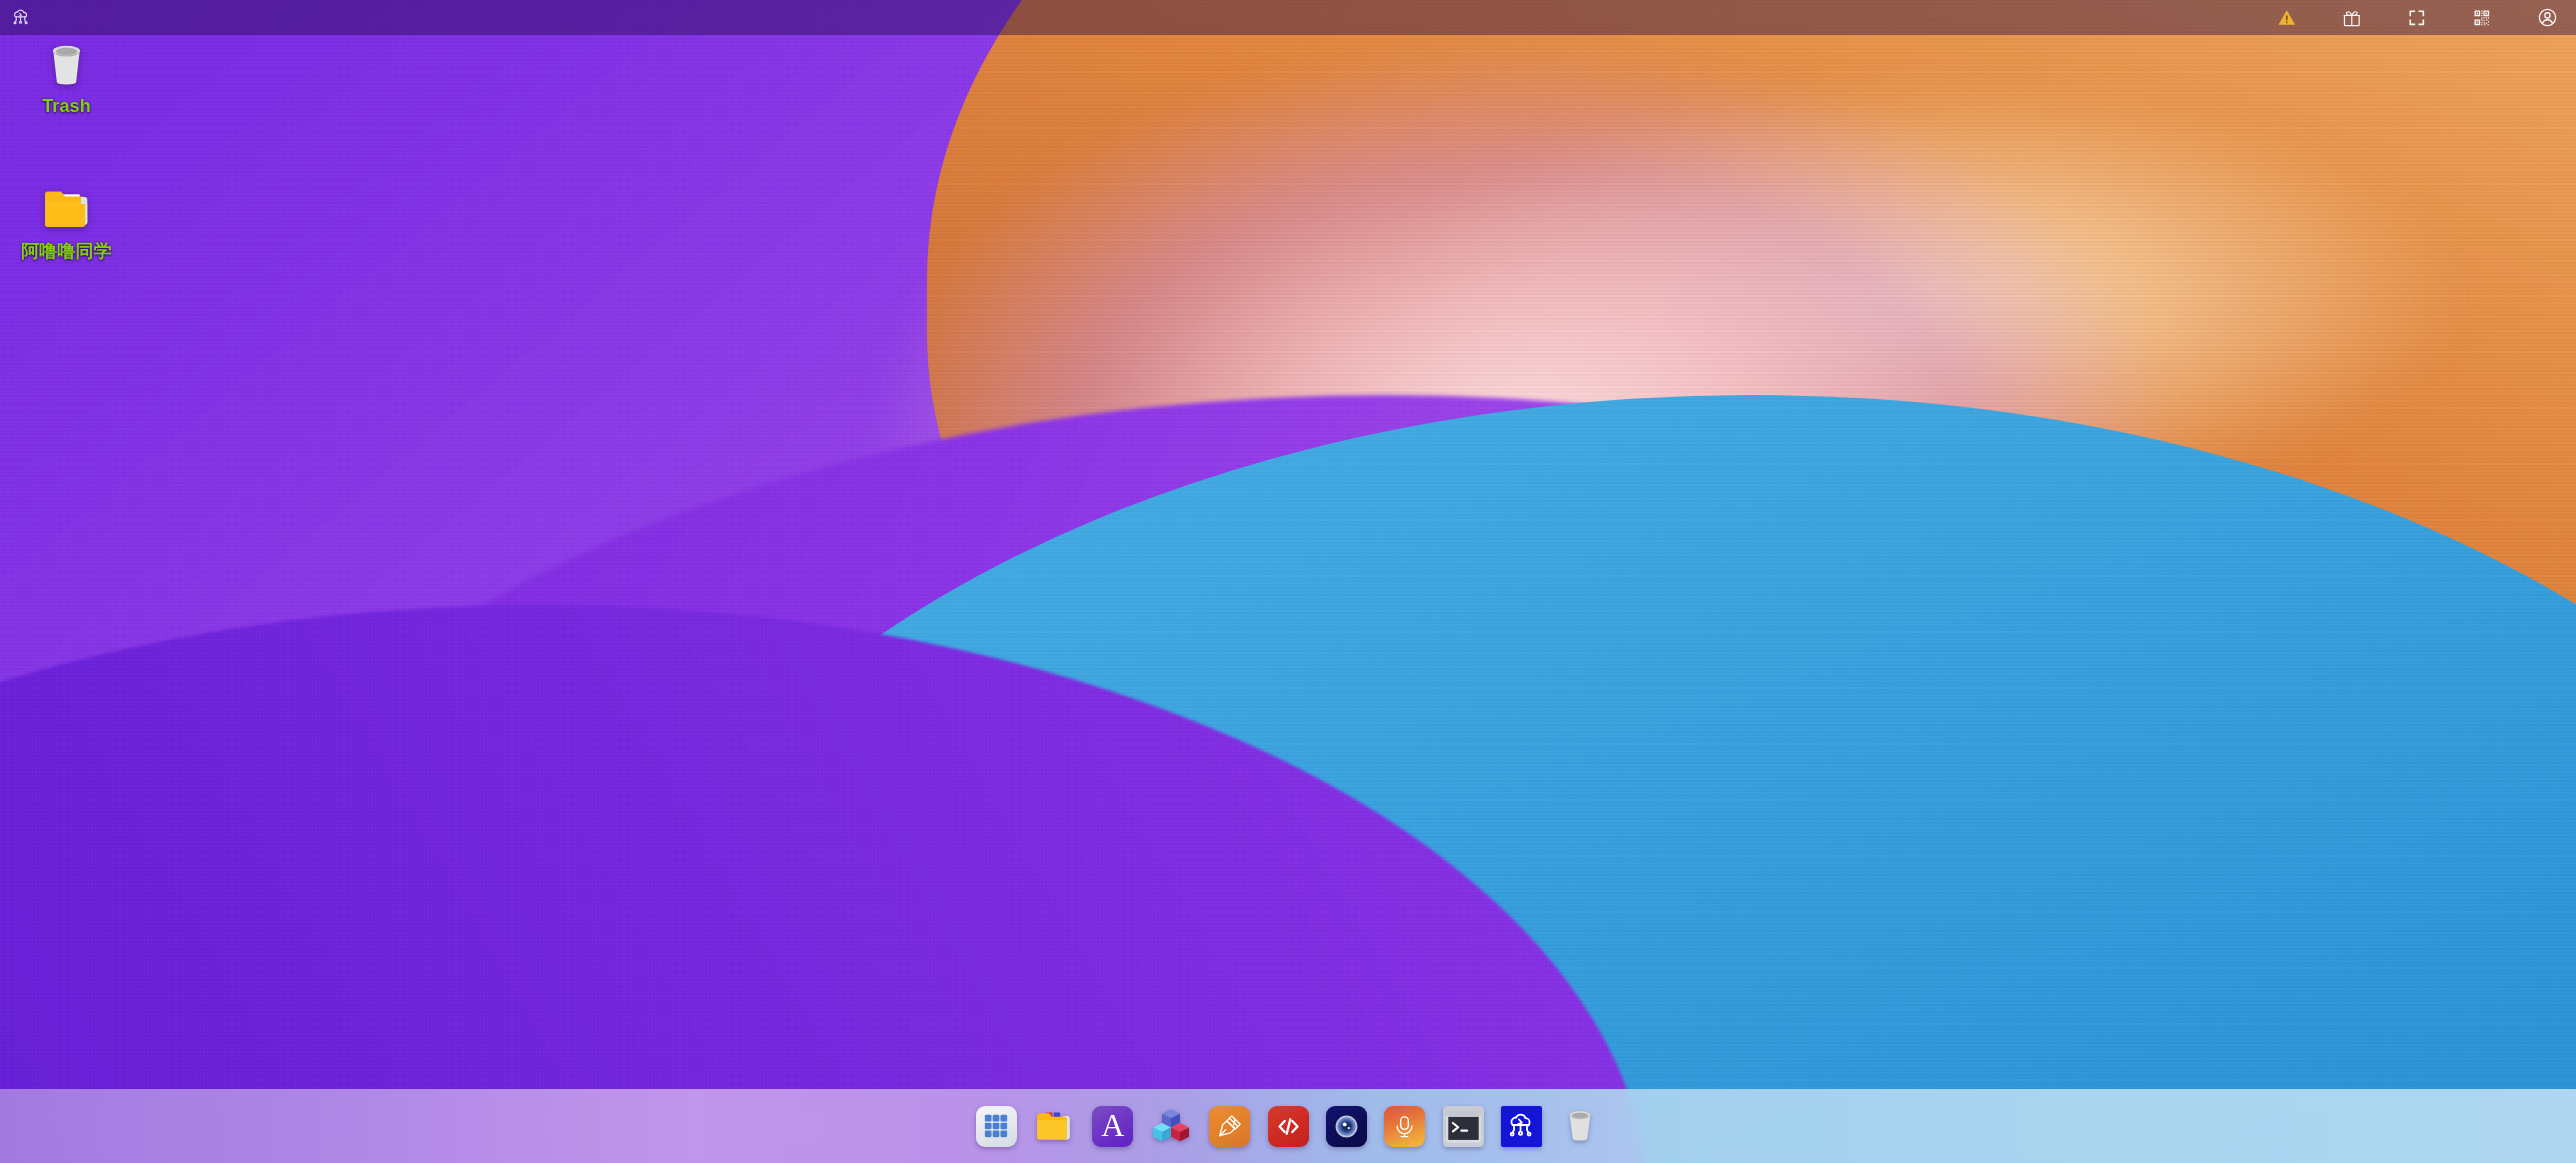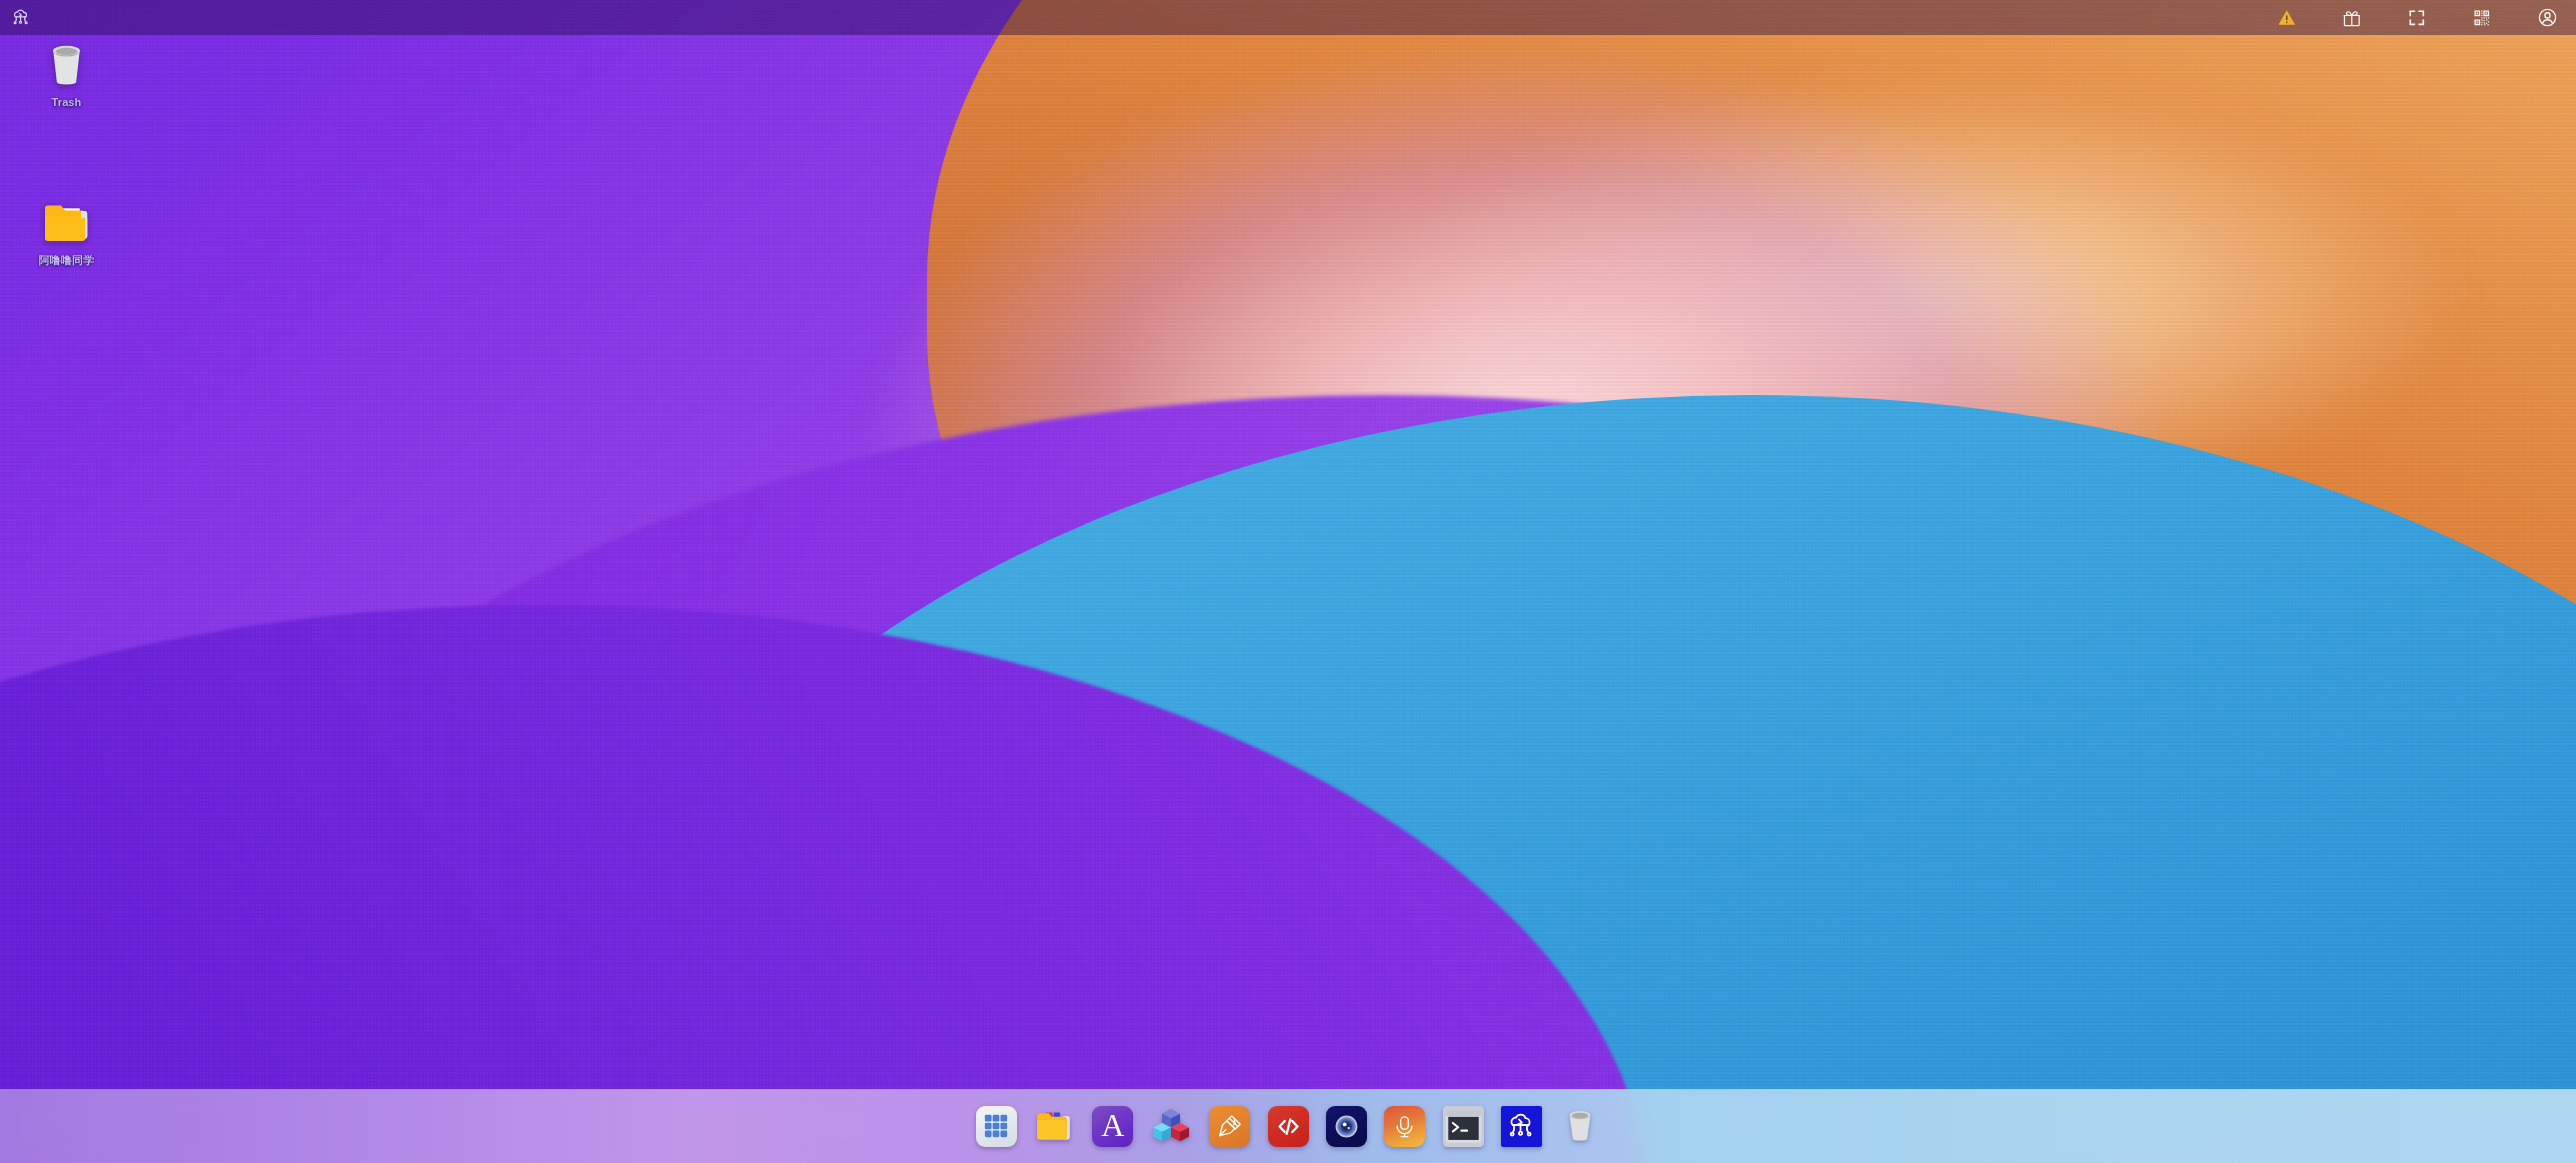--- a/index.html
+++ b/index.html
@@ -130,29 +130,29 @@
     align-items:center; gap:4.2px;
     cursor:pointer;
     z-index:20;
   }
   .desk-icon .glyph {
     width:56px; height:56px;
     display:flex; align-items:center; justify-content:center;
     filter:drop-shadow(0 2.1px 3.5px rgba(0,0,0,.30));
   }
   .desk-icon .label {
-    font-size:11px; font-weight:bold;
-    color:#c4b5fd;
+    font-size:18px; font-weight:bold;
+    color:#84cc16;
     text-shadow:0 0.7px 2.8px rgba(0,0,0,.65), 0 0 1.4px rgba(0,0,0,.5);
     letter-spacing:0.1px;
     text-align:center;
     white-space:nowrap;
   }
   #icon-trash  { left:14px;  top:36px; }
-  #icon-folder { left:14px;  top:193px; }
+  #icon-folder { left:14px;  top:179px; }
 
   
   #dock {
     position:absolute; left:0; bottom:0;
     width:100%; height:74px;
     z-index:45;
     background:linear-gradient(90deg,
        rgba(171,134,226,.88) 0%,
        rgba(186,150,232,.88) 14%,
        rgba(203,166,236,.88) 27%,

